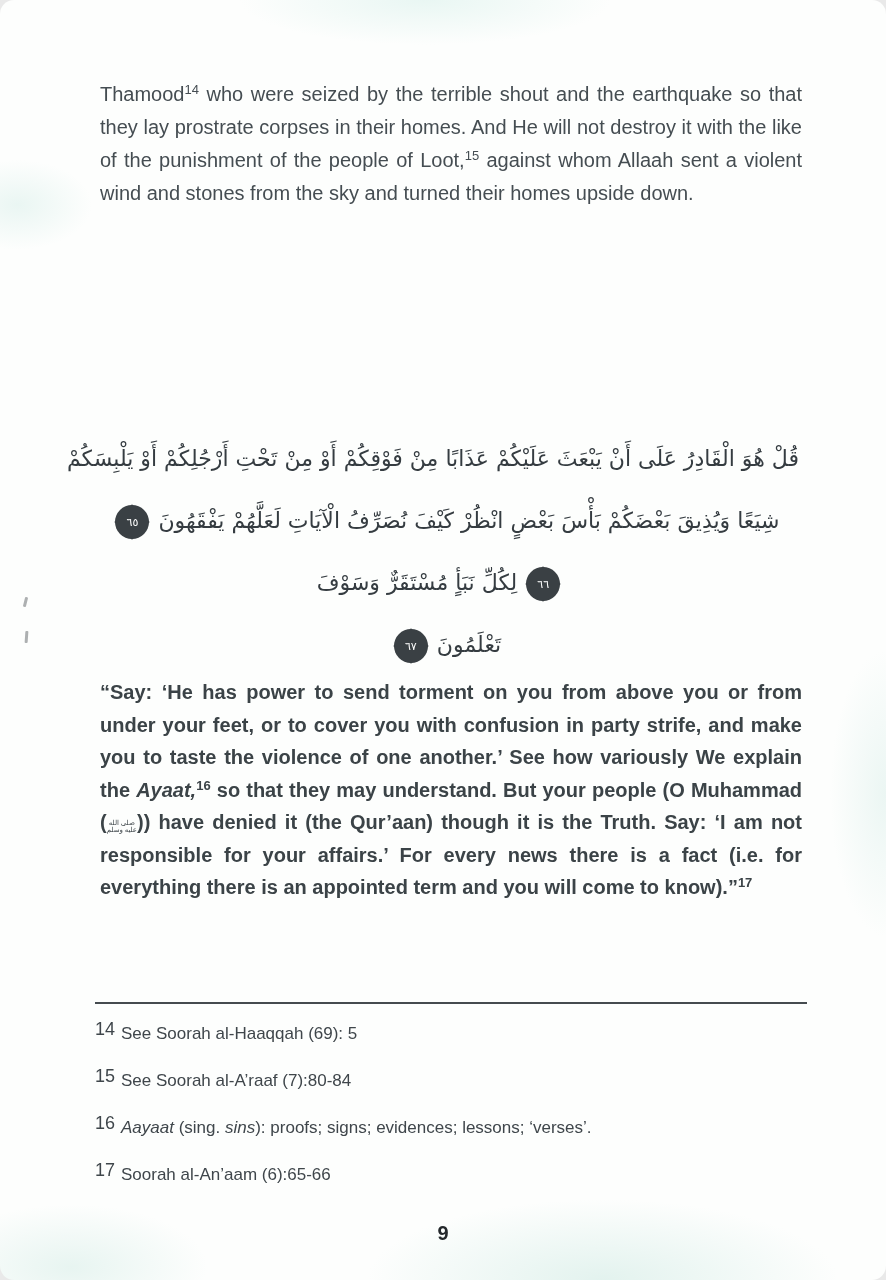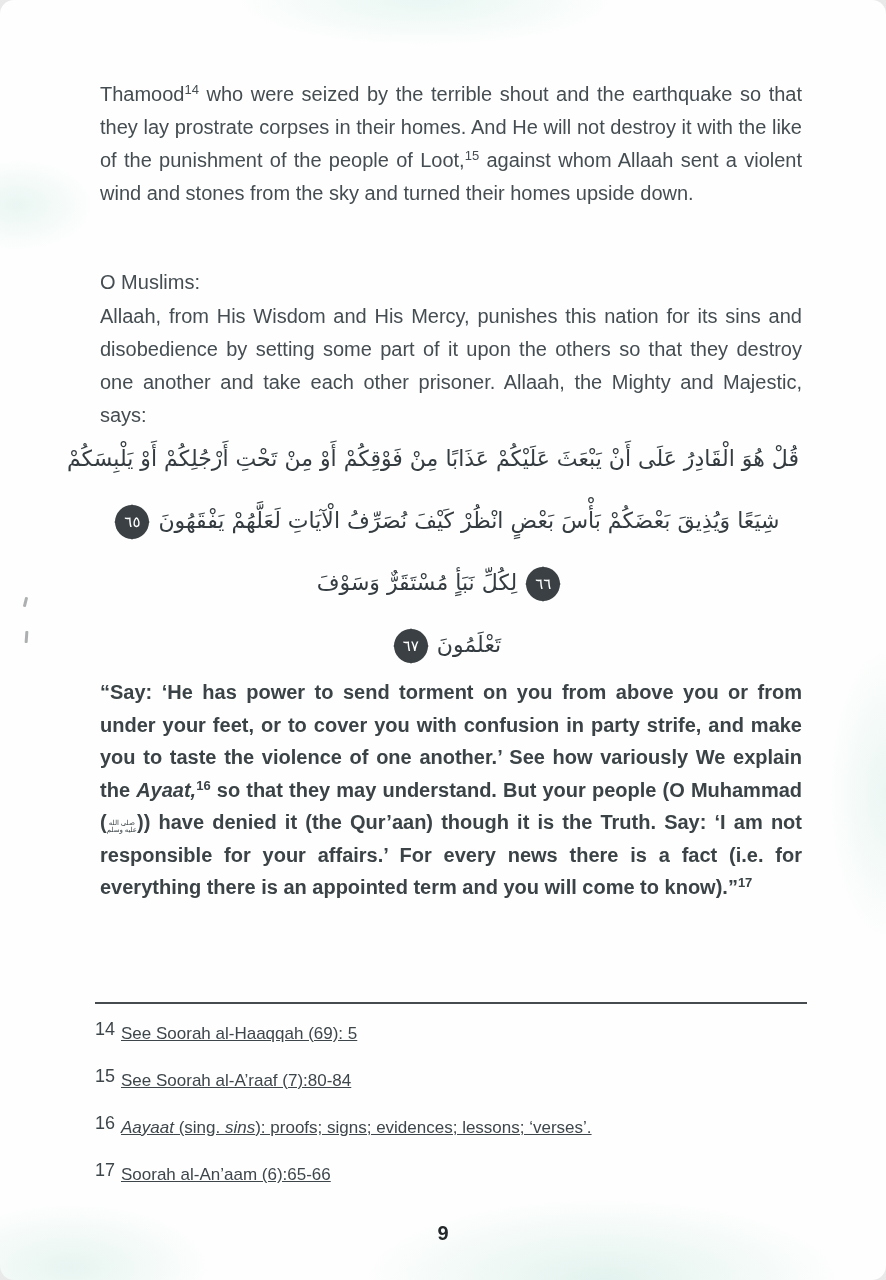--- a/index.html
+++ b/index.html
@@ -26,51 +26,49 @@
     position:absolute;top:428px;left:87px;width:712px;direction:rtl;
     font-family:"DejaVu Sans", sans-serif;font-size:22px;color:#353c41;
   }
   .q-line{line-height:62px;text-align:center;white-space:nowrap;}
   .ayah{
     display:inline-flex;align-items:center;justify-content:center;position:relative;
     width:34px;height:34px;border-radius:50%;background:#3a4044;color:#ffffff;
     vertical-align:middle;margin:0 9px;
   }
   .ayah .orn{position:absolute;left:50%;top:50%;width:25px;height:25px;background:#3a4044;transform:translate(-50%,-50%) rotate(45deg);}
-  .ayah b{position:relative;font-weight:normal;font-size:15px;font-family:Liberation Serif, serif;z-index:1;}
+  .ayah b{position:relative;font-weight:normal;font-size:11px;font-family:Liberation Serif, serif;z-index:1;}
   .translation{
     position:absolute;top:676px;left:100px;width:702px;
     font-weight:bold;color:#3b4347;font-size:20px;line-height:32.5px;text-align:justify;
   }
   .translation i{font-weight:bold;}
   .pbuh{
     display:inline-block;font-family:Liberation Serif, serif;font-weight:normal;
     font-size:7px;line-height:7.5px;text-align:center;vertical-align:-3px;color:#3b4347;
   }
   .pbuh .pl{display:block;direction:rtl;}
   .fn-rule{position:absolute;top:1002px;left:95px;width:712px;border-top:2px solid #454b4f;}
   .footnotes{position:absolute;top:1018px;left:95px;width:712px;font-size:17px;color:#3f464b;}
   .fn-row{display:flex;align-items:flex-start;margin-bottom:16px;line-height:31px;}
   .fn-num{font-size:18px;transform:translateY(-4px);width:26px;flex:0 0 26px;}
-  .fn-text{flex:1;text-decoration:underline;}
+  .fn-text{flex:1;}
   .page-num{position:absolute;top:1222px;left:0;width:100%;text-align:center;font-weight:bold;font-size:20px;color:#24282b;}
   .artifact{position:absolute;background:#6b6f72;opacity:.55;border-radius:1px;}
   .a1{left:24px;top:597px;width:3px;height:10px;transform:rotate(14deg);}
   .a2{left:25px;top:631px;width:3px;height:12px;transform:rotate(4deg);}
 </style>
 </head>
 <body>
 
 <div class="page">
 
   <p class="body p1"><span>Thamood</span><sup class="sup">14</sup><span> who were seized by the terrible shout and the earthquake so that they lay prostrate corpses in their homes. And He will not destroy it with the like of the punishment of the people of Loot,</span><sup class="sup">15</sup><span> against whom Allaah sent a violent wind and stones from the sky and turned their homes upside down.</span></p>
 
-  <p class="body omuslims">O Muslims:</p>
 
-  <p class="body p2">Allaah, from His Wisdom and His Mercy, punishes this nation for its sins and disobedience by setting some part of it upon the others so that they destroy one another and take each other prisoner. Allaah, the Mighty and Majestic, says:</p>
 
   <div class="quran" dir="rtl">
     <div class="q-line"><span>قُلْ هُوَ الْقَادِرُ عَلَى أَنْ يَبْعَثَ عَلَيْكُمْ عَذَابًا مِنْ فَوْقِكُمْ أَوْ مِنْ تَحْتِ أَرْجُلِكُمْ أَوْ يَلْبِسَكُمْ</span></div>
     <div class="q-line"><span>شِيَعًا وَيُذِيقَ بَعْضَكُمْ بَأْسَ بَعْضٍ انْظُرْ كَيْفَ نُصَرِّفُ الْآيَاتِ لَعَلَّهُمْ يَفْقَهُونَ</span><span class="ayah">
           <i class="orn"></i>
           <b>٦٥</b>
         </span></div>
     <div class="q-line"><span class="ayah">
           <i class="orn"></i>
           <b>٦٦</b>

